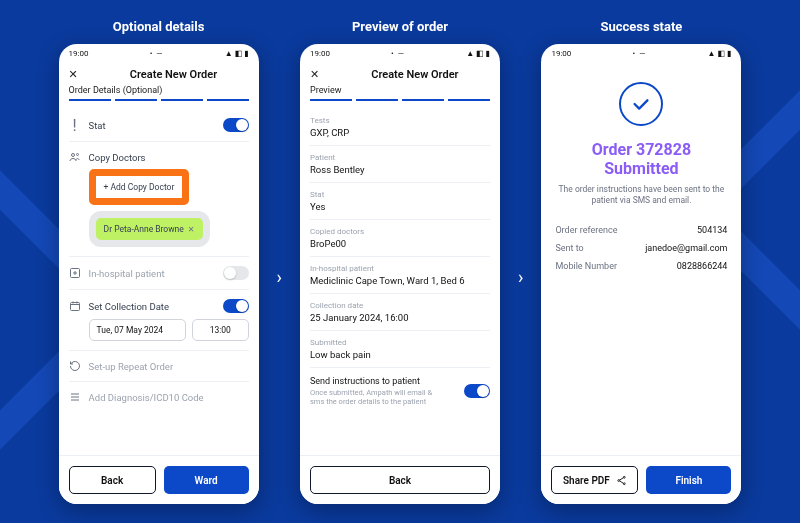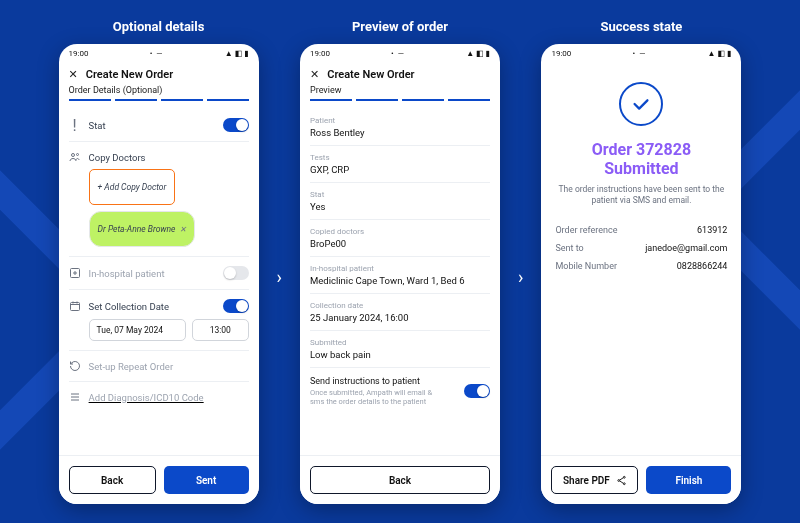--- a/index.html
+++ b/index.html
@@ -62,21 +62,21 @@
     color: #111;
   }
   .statusbar .dots { letter-spacing: 1px; }
   .header {
     display: flex;
     align-items: center;
     gap: 8px;
     padding: 6px 10px 4px 10px;
   }
   .header .x { font-size: 11px; color: #222; }
-  .header .title { font-size: 11px; font-weight: 600; color: #111; }
+  .header .title { font-size: 11px; font-weight: 600; color: #111; margin-left: 44px; }
   .subhead {
     font-size: 9px;
     color: #222;
     padding: 0 10px 4px 10px;
   }
   .progress {
     display: flex;
     gap: 4px;
     padding: 0 10px 8px 10px;
   }
@@ -87,21 +87,21 @@
   }
   .content {
     flex: 1;
     overflow: hidden;
     padding: 0 10px;
   }
   .row {
     border-bottom: 1px solid #eceff3;
     padding: 9px 0;
   }
-  .row.noborder { border-bottom: none; text-decoration: underline; }
+  .row.noborder { border-bottom: none; }
   .row-head {
     display: flex;
     align-items: center;
     justify-content: space-between;
   }
   .row-head .lhs {
     display: flex;
     align-items: center;
     gap: 8px;
   }
@@ -126,30 +126,29 @@
     position: absolute; top: 1px;
     width: 12px; height: 12px;
     background: #fff;
     border-radius: 50%;
     box-shadow: 0 1px 2px rgba(0,0,0,.2);
   }
   .toggle.on .knob { right: 1px; }
   .toggle.off .knob { left: 1px; }
   .subrow { padding: 6px 0 0 20px; display: flex; gap: 6px; flex-wrap: wrap; }
   .chip {
-    border: 1px solid #f97316;
+    border: 7px solid #f97316;
     border-radius: 5px;
-    padding: 12px 8px;
+    padding: 6px 8px;
     font-size: 8.5px;
     color: #374151;
     display: inline-flex;
     align-items: center;
     gap: 4px;
     background: #fff;
-    font-style: italic;
   }
   .chip.pill { border-radius: 12px; background: #bef264; border-color: #e5e7eb; }
   .chip .x { font-size: 8px; color: #6b7280; }
   .date-pair { display: flex; gap: 6px; padding-left: 20px; padding-top: 6px; }
   .smallfield {
     border: 1px solid #d1d5db;
     border-radius: 5px;
     padding: 5px 7px;
     font-size: 8.5px;
     color: #111;
@@ -329,21 +328,21 @@
                     <path d="M4 6h16M4 12h16M4 18h16"></path>
                   </svg>
               </span>
               <span class="row-label muted">Add Diagnosis/ICD10 Code</span>
             </div>
           </div>
         </div>
       </div>
       <div class="bottom-bar">
         <div class="btn secondary">Back</div>
-        <div class="btn primary">Sent</div>
+        <div class="btn primary">Ward</div>
       </div>
     </div>
   </div>
 
   <div class="arrow">›</div>
 
   <div class="col">
     <div class="col-label">Preview of order</div>
     <div class="phone">
       <div class="statusbar">
@@ -357,26 +356,26 @@
       </div>
       <div class="subhead">Preview</div>
       <div class="progress">
         <div class="seg"></div>
           <div class="seg"></div>
           <div class="seg"></div>
           <div class="seg"></div>
       </div>
       <div class="content">
         <div class="field">
+            <div class="field-label">Tests</div>
+            <div class="field-value">GXP, CRP</div>
+          </div>
+        <div class="field">
             <div class="field-label">Patient</div>
             <div class="field-value">Ross Bentley</div>
-          </div>
-        <div class="field">
-            <div class="field-label">Tests</div>
-            <div class="field-value">GXP, CRP</div>
           </div>
         <div class="field">
             <div class="field-label">Stat</div>
             <div class="field-value">Yes</div>
           </div>
         <div class="field">
             <div class="field-label">Copied doctors</div>
             <div class="field-value">BroPe00</div>
           </div>
         <div class="field">
@@ -420,21 +419,21 @@
       <div class="success-wrap">
         <div class="check-circle">
           <svg width="22" height="22" viewBox="0 0 24 24" fill="none" stroke="currentColor" stroke-width="2.5" stroke-linecap="round" stroke-linejoin="round">
               <polyline points="5 12 10 17 19 8"></polyline>
             </svg>
         </div>
         <div class="succ-title">Order 372828 Submitted</div>
         <div class="succ-sub">The order instructions have been sent to the patient via SMS and email.</div>
         <div class="kv">
             <span class="k">Order reference</span>
-            <span class="v">613912</span>
+            <span class="v">504134</span>
           </div>
         <div class="kv">
             <span class="k">Sent to</span>
             <span class="v">janedoe@gmail.com</span>
           </div>
         <div class="kv">
             <span class="k">Mobile Number</span>
             <span class="v">0828866244</span>
           </div>
       </div>

